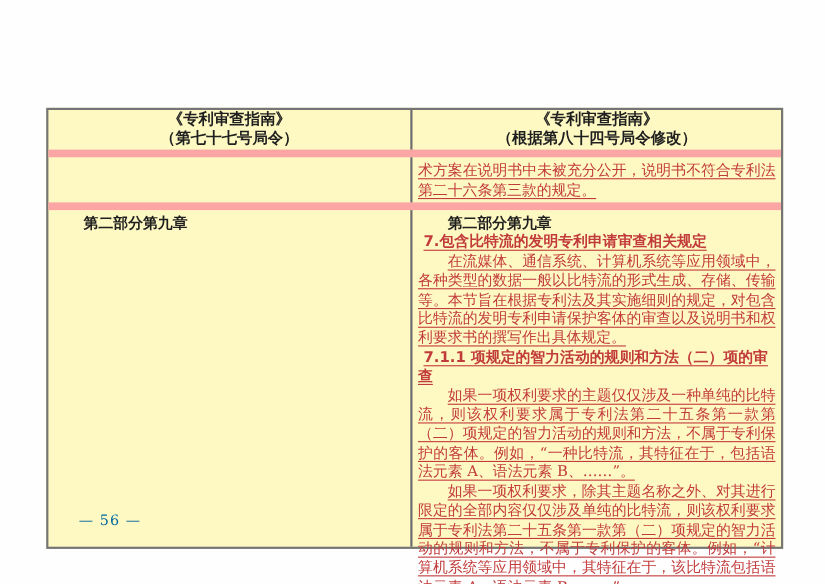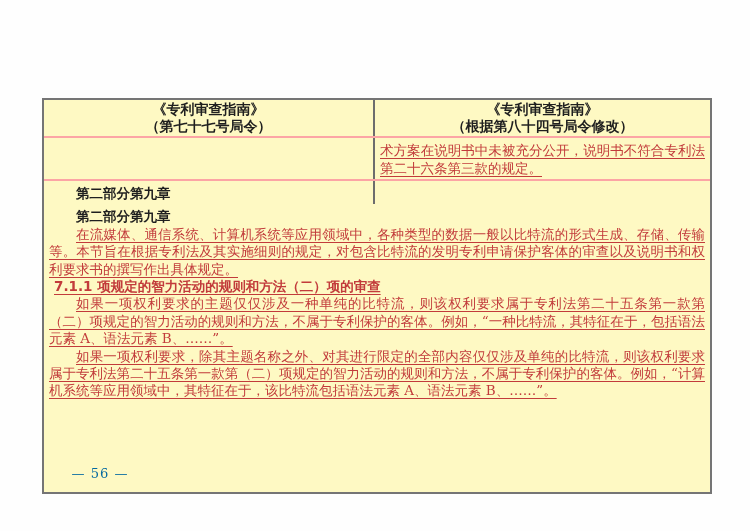--- a/index.html
+++ b/index.html
@@ -17,35 +17,35 @@
   }
   .doc-table {
     position: absolute;
     left: 42px; top: 70px;
     width: 670px;
     border: 2px solid #757575;
     background: #fef9c3;
     margin-top: 28px;
   }
   .row { display: flex; }
-  .row + .row { border-top: 2px solid #fca5a5; }
+  .row + .row { border-top: 7px solid #fca5a5; }
   .cell { padding: 2px 5px; }
   .cell.left  { width: 331px; border-right: 2px solid #6d6d6d; }
   .cell.right { flex: 1; }
 
   .header-row .cell {
     text-align: center;
     font-weight: bold;
     font-size: 14px;
     line-height: 17px;
     padding-top: 1px;
     height: 36px;
   }
   .carryover-row { min-height: 41px; }
-  .chapter-row   { height: 313px; flex-direction: column; }
+  .chapter-row   { height: 313px; }
   .chapter-row .cell { padding-top: 4px; }
 
   p {
     font-size: 13.5px;
     line-height: 17.4px;
     text-align: justify;
   }
   .black-heading {
     font-family: "DejaVu Sans", "Liberation Sans", sans-serif;
     font-weight: bold;
@@ -102,20 +102,21 @@
         <p class="red body">术方案在说明书中未被充分公开，说明书不符合专利法第二十六条第三款的规定。</p>
       </div>
     </div>
 
     <div class="row chapter-row">
       <div class="cell left">
         <p class="black-heading indent">第二部分第九章</p>
       </div>
       <div class="cell right">
         <p class="black-heading indent">第二部分第九章</p>
+        <p class="red heading">7.包含比特流的发明专利申请审查相关规定</p>
         <p class="red body indent">在流媒体、通信系统、计算机系统等应用领域中，各种类型的数据一般以比特流的形式生成、存储、传输等。本节旨在根据专利法及其实施细则的规定，对包含比特流的发明专利申请保护客体的审查以及说明书和权利要求书的撰写作出具体规定。</p>
         <p class="red heading">7.1.1 项规定的智力活动的规则和方法（二）项的审查</p>
         <p class="red body indent">如果一项权利要求的主题仅仅涉及一种单纯的比特流，则该权利要求属于专利法第二十五条第一款第（二）项规定的智力活动的规则和方法，不属于专利保护的客体。例如，“一种比特流，其特征在于，包括语法元素 A、语法元素 B、……”。</p>
         <p class="red body indent">如果一项权利要求，除其主题名称之外、对其进行限定的全部内容仅仅涉及单纯的比特流，则该权利要求属于专利法第二十五条第一款第（二）项规定的智力活动的规则和方法，不属于专利保护的客体。例如，“计算机系统等应用领域中，其特征在于，该比特流包括语法元素 A、语法元素 B、……”。</p>
       </div>
     </div>
 
   </div>
 
   <div class="page-number">— 56 —</div>

